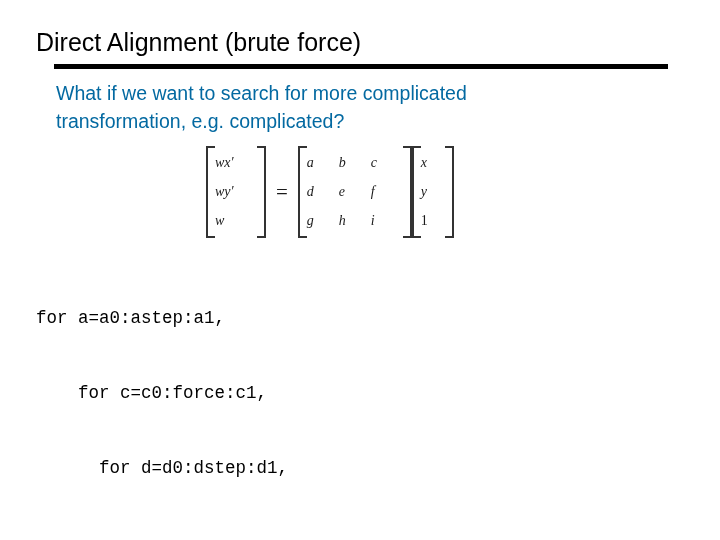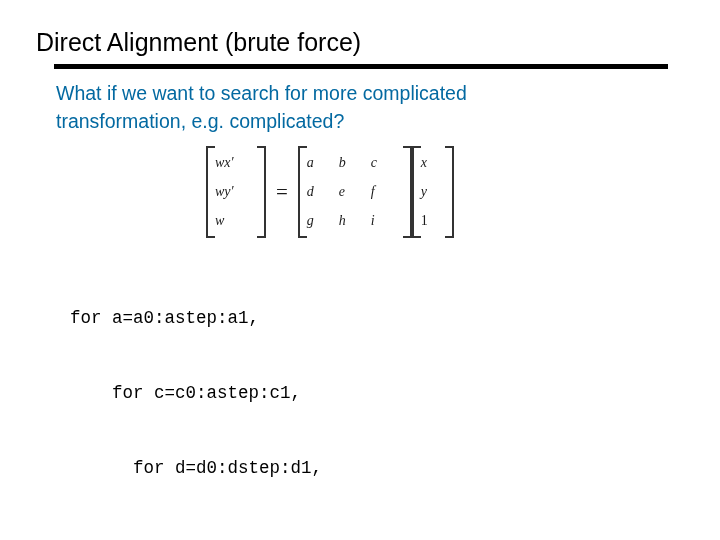--- a/index.html
+++ b/index.html
@@ -129,21 +129,20 @@
     top: 256px;
     font-family: "Liberation Mono", monospace;
     font-size: 17.5px;
     line-height: 25px;
     color: #000000;
     white-space: pre;
   }
   #code-block .code-line {
     display: block;
     white-space: pre;
-    margin-left: 34px;
   }
 </style>
 </head>
 <body>
 
 <div id="slide">
 
   <div id="slide-title">Direct Alignment (brute force)</div>
 
   <div id="title-rule"></div>
@@ -196,21 +195,21 @@
       </div>
       <div class="mrow">
         <span class="mcell upright">1</span>
       </div>
     </div>
 
   </div>
 
   <div id="code-block">
     <span class="code-line">for a=a0:astep:a1,</span>
-    <span class="code-line">    for c=c0:astep:c1,</span>
+    <span class="code-line">    for c=c0:force:c1,</span>
     <span class="code-line">      for d=d0:dstep:d1,</span>
     
     
     
     
     
     
   </div>
 
 </div>

